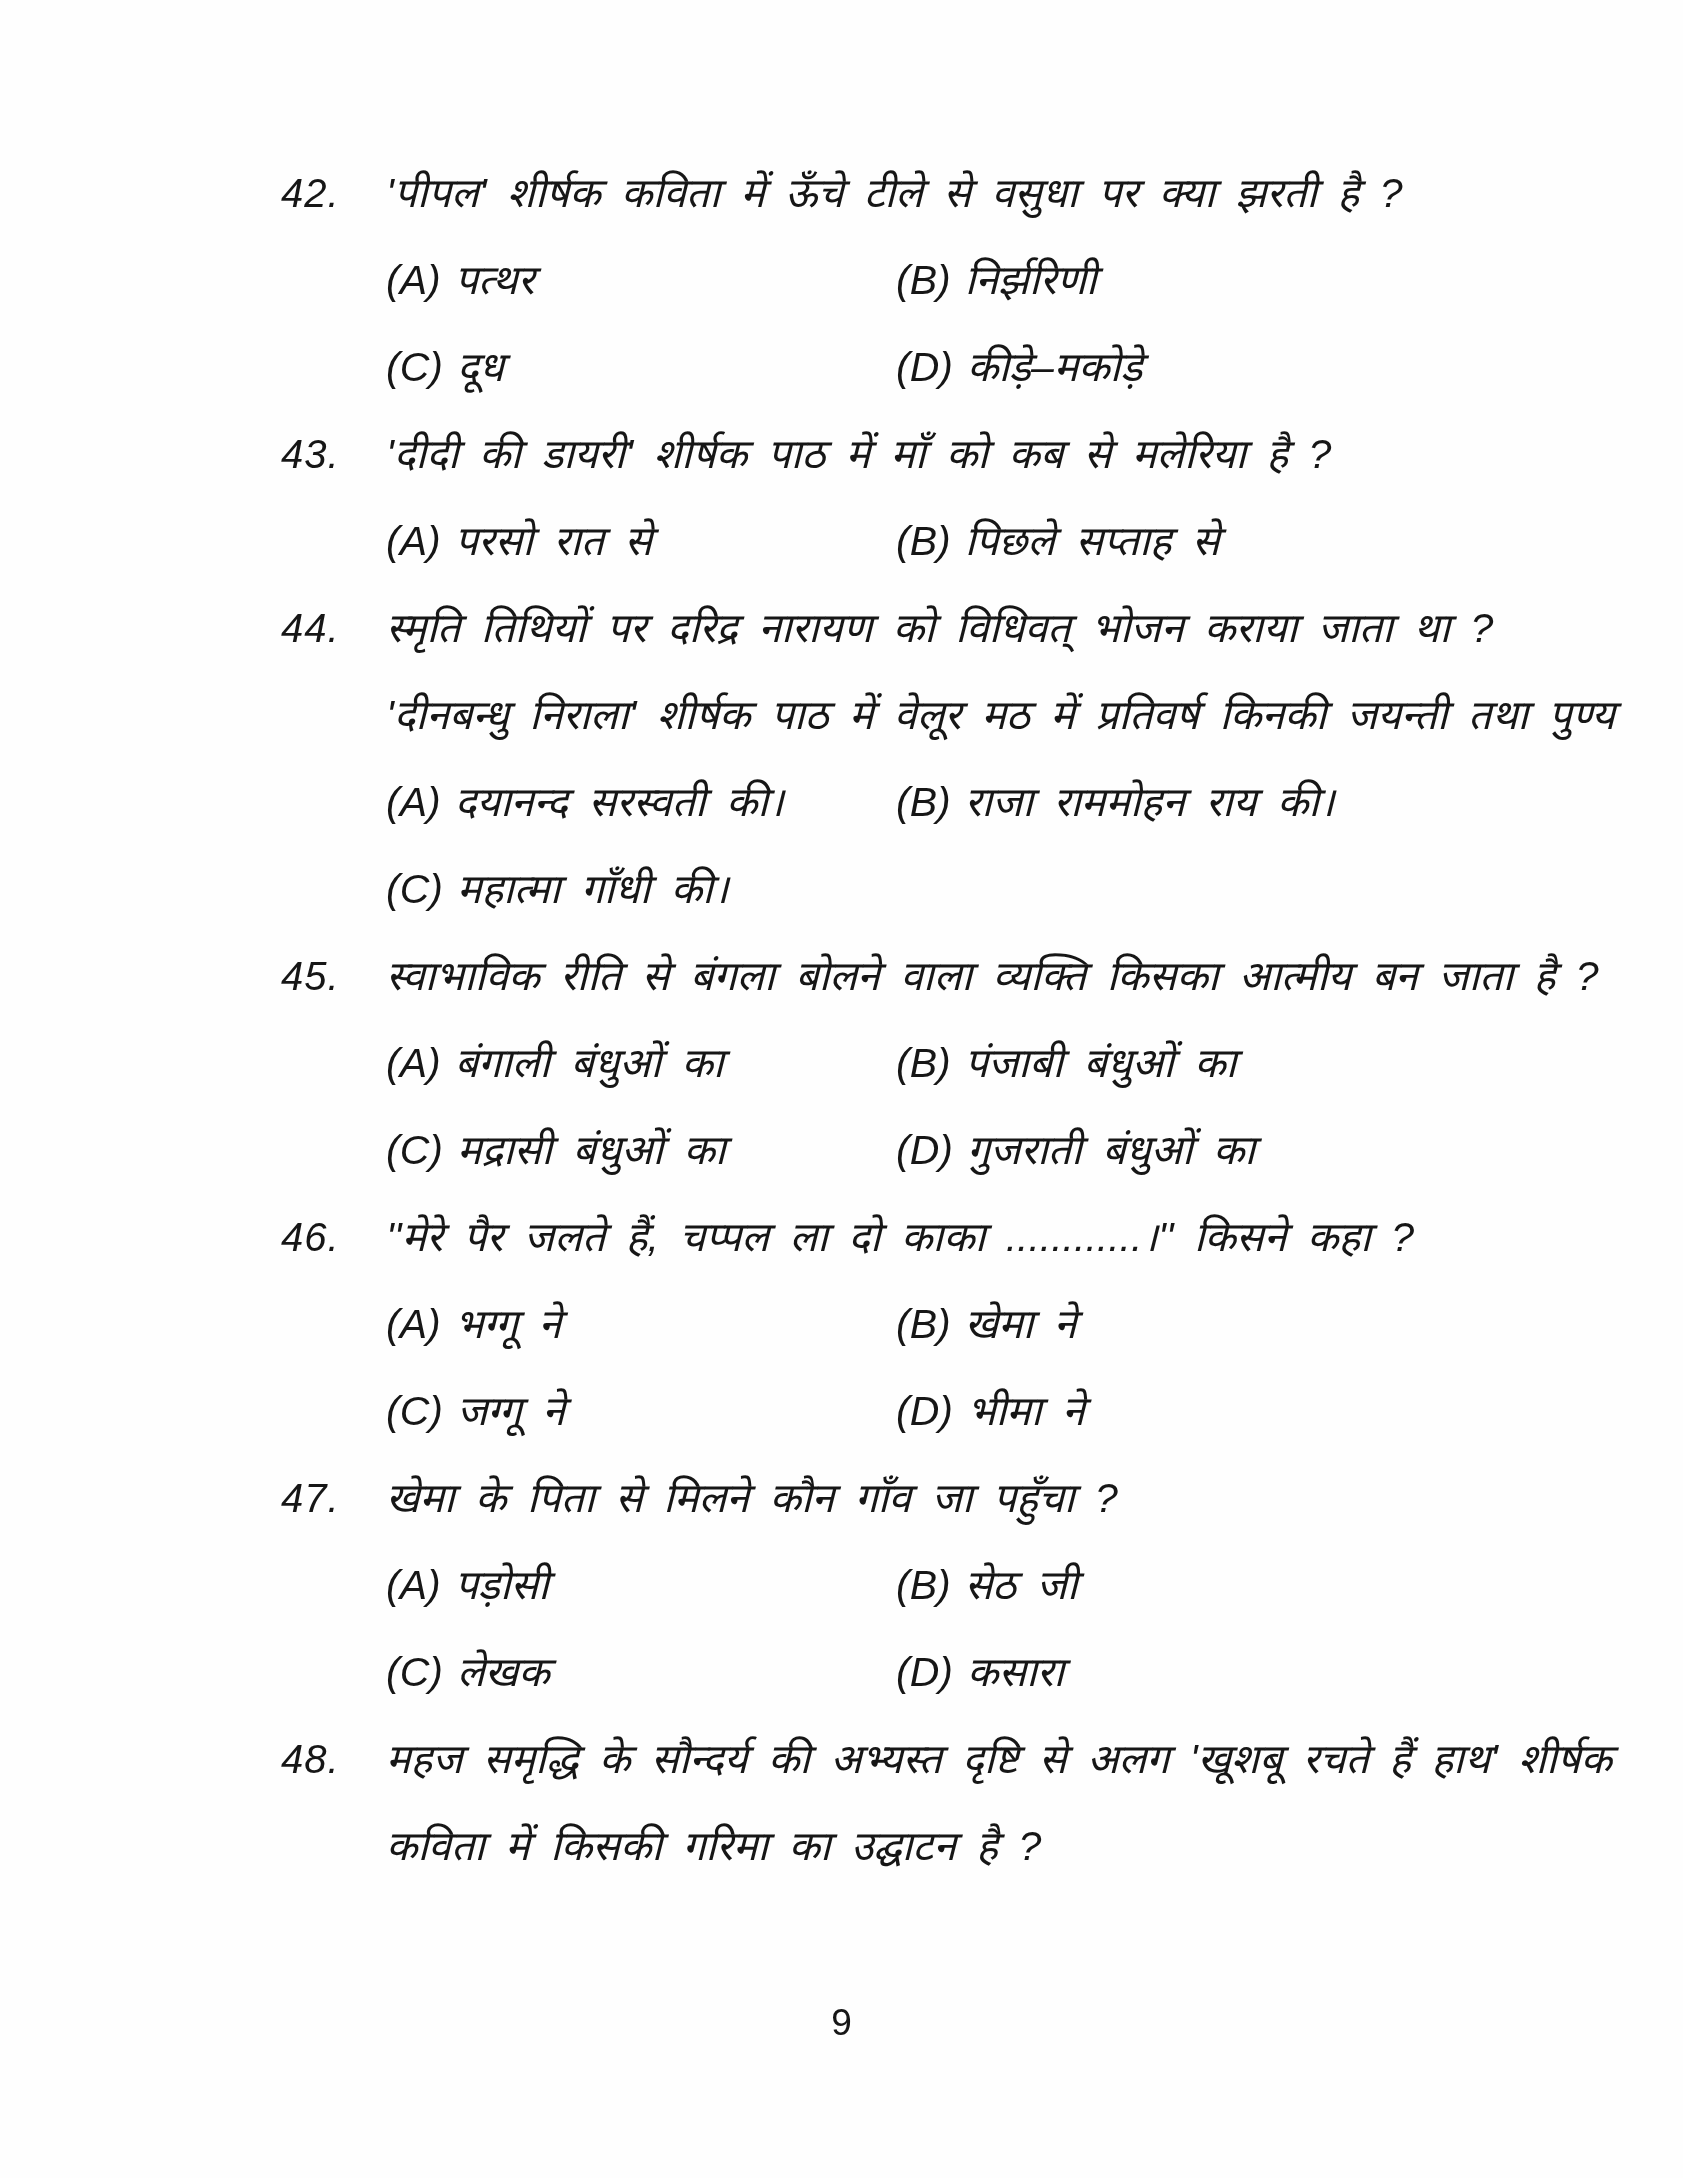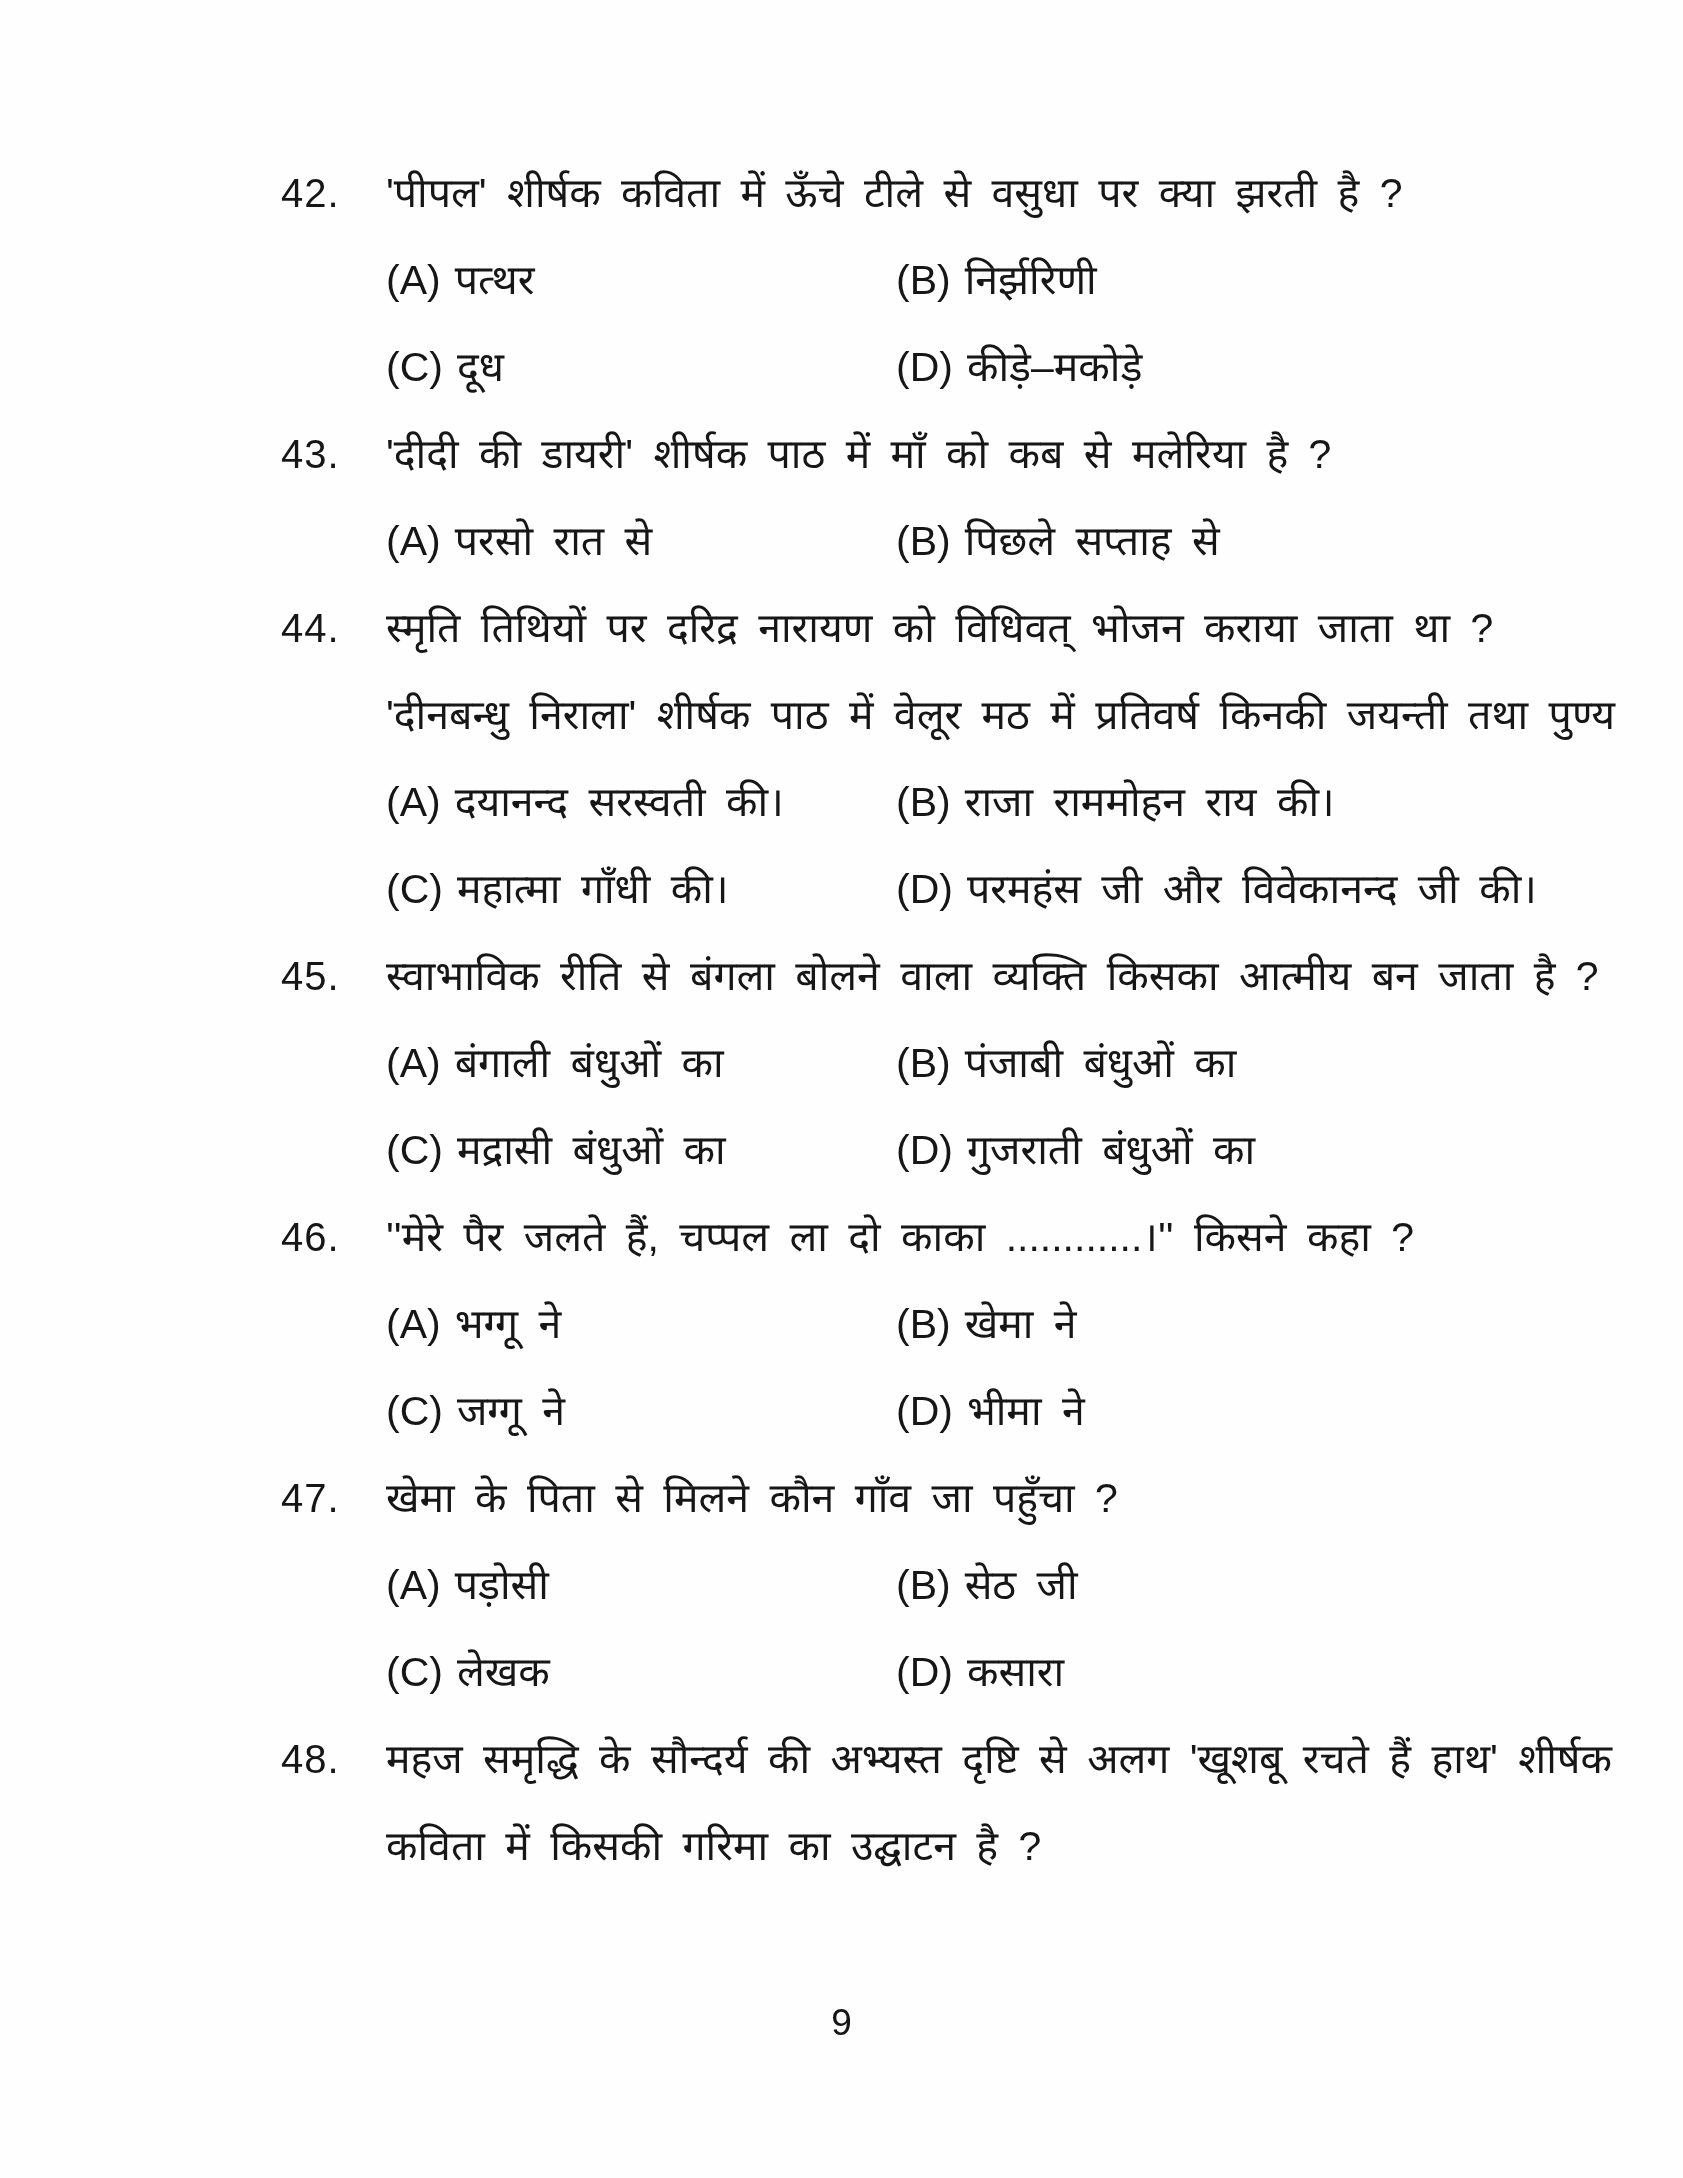--- a/index.html
+++ b/index.html
@@ -22,20 +22,21 @@
     left: 0;
     width: 1683px;
   }
   .question {
     position: relative;
     padding-left: 386px;
     padding-right: 83px;
     font-size: 41px;
     line-height: 87px;
     word-spacing: 9px;
+    font-style: italic;
   }
   .qnum {
     position: absolute;
     left: 281px;
     top: 0;
     font-size: 40px;
     line-height: 87px;
     letter-spacing: 1px;
   }
   .qline {
@@ -91,21 +92,20 @@
     </div>
 
     <div class="question">
       <div class="qnum">44.</div>
       <div class="qline">स्मृति तिथियों पर दरिद्र नारायण को विधिवत् भोजन कराया जाता था ?</div>
       <div class="qline">'दीनबन्धु निराला' शीर्षक पाठ में वेलूर मठ में प्रतिवर्ष किनकी जयन्ती तथा पुण्य</div>
       <div class="opts">
         <div class="opt"><span class="olabel">(A)</span><span>दयानन्द सरस्वती की।</span></div>
         <div class="opt"><span class="olabel">(B)</span><span>राजा राममोहन राय की।</span></div>
         <div class="opt"><span class="olabel">(C)</span><span>महात्मा गाँधी की।</span></div>
-        <div class="opt"><span class="olabel">(D)</span><span>परमहंस जी और विवेकानन्द जी की।</span></div>
       </div>
     </div>
 
     <div class="question">
       <div class="qnum">45.</div>
       <div class="qline">स्वाभाविक रीति से बंगला बोलने वाला व्यक्ति किसका आत्मीय बन जाता है ?</div>
       <div class="opts">
         <div class="opt"><span class="olabel">(A)</span><span>बंगाली बंधुओं का</span></div>
         <div class="opt"><span class="olabel">(B)</span><span>पंजाबी बंधुओं का</span></div>
         <div class="opt"><span class="olabel">(C)</span><span>मद्रासी बंधुओं का</span></div>

